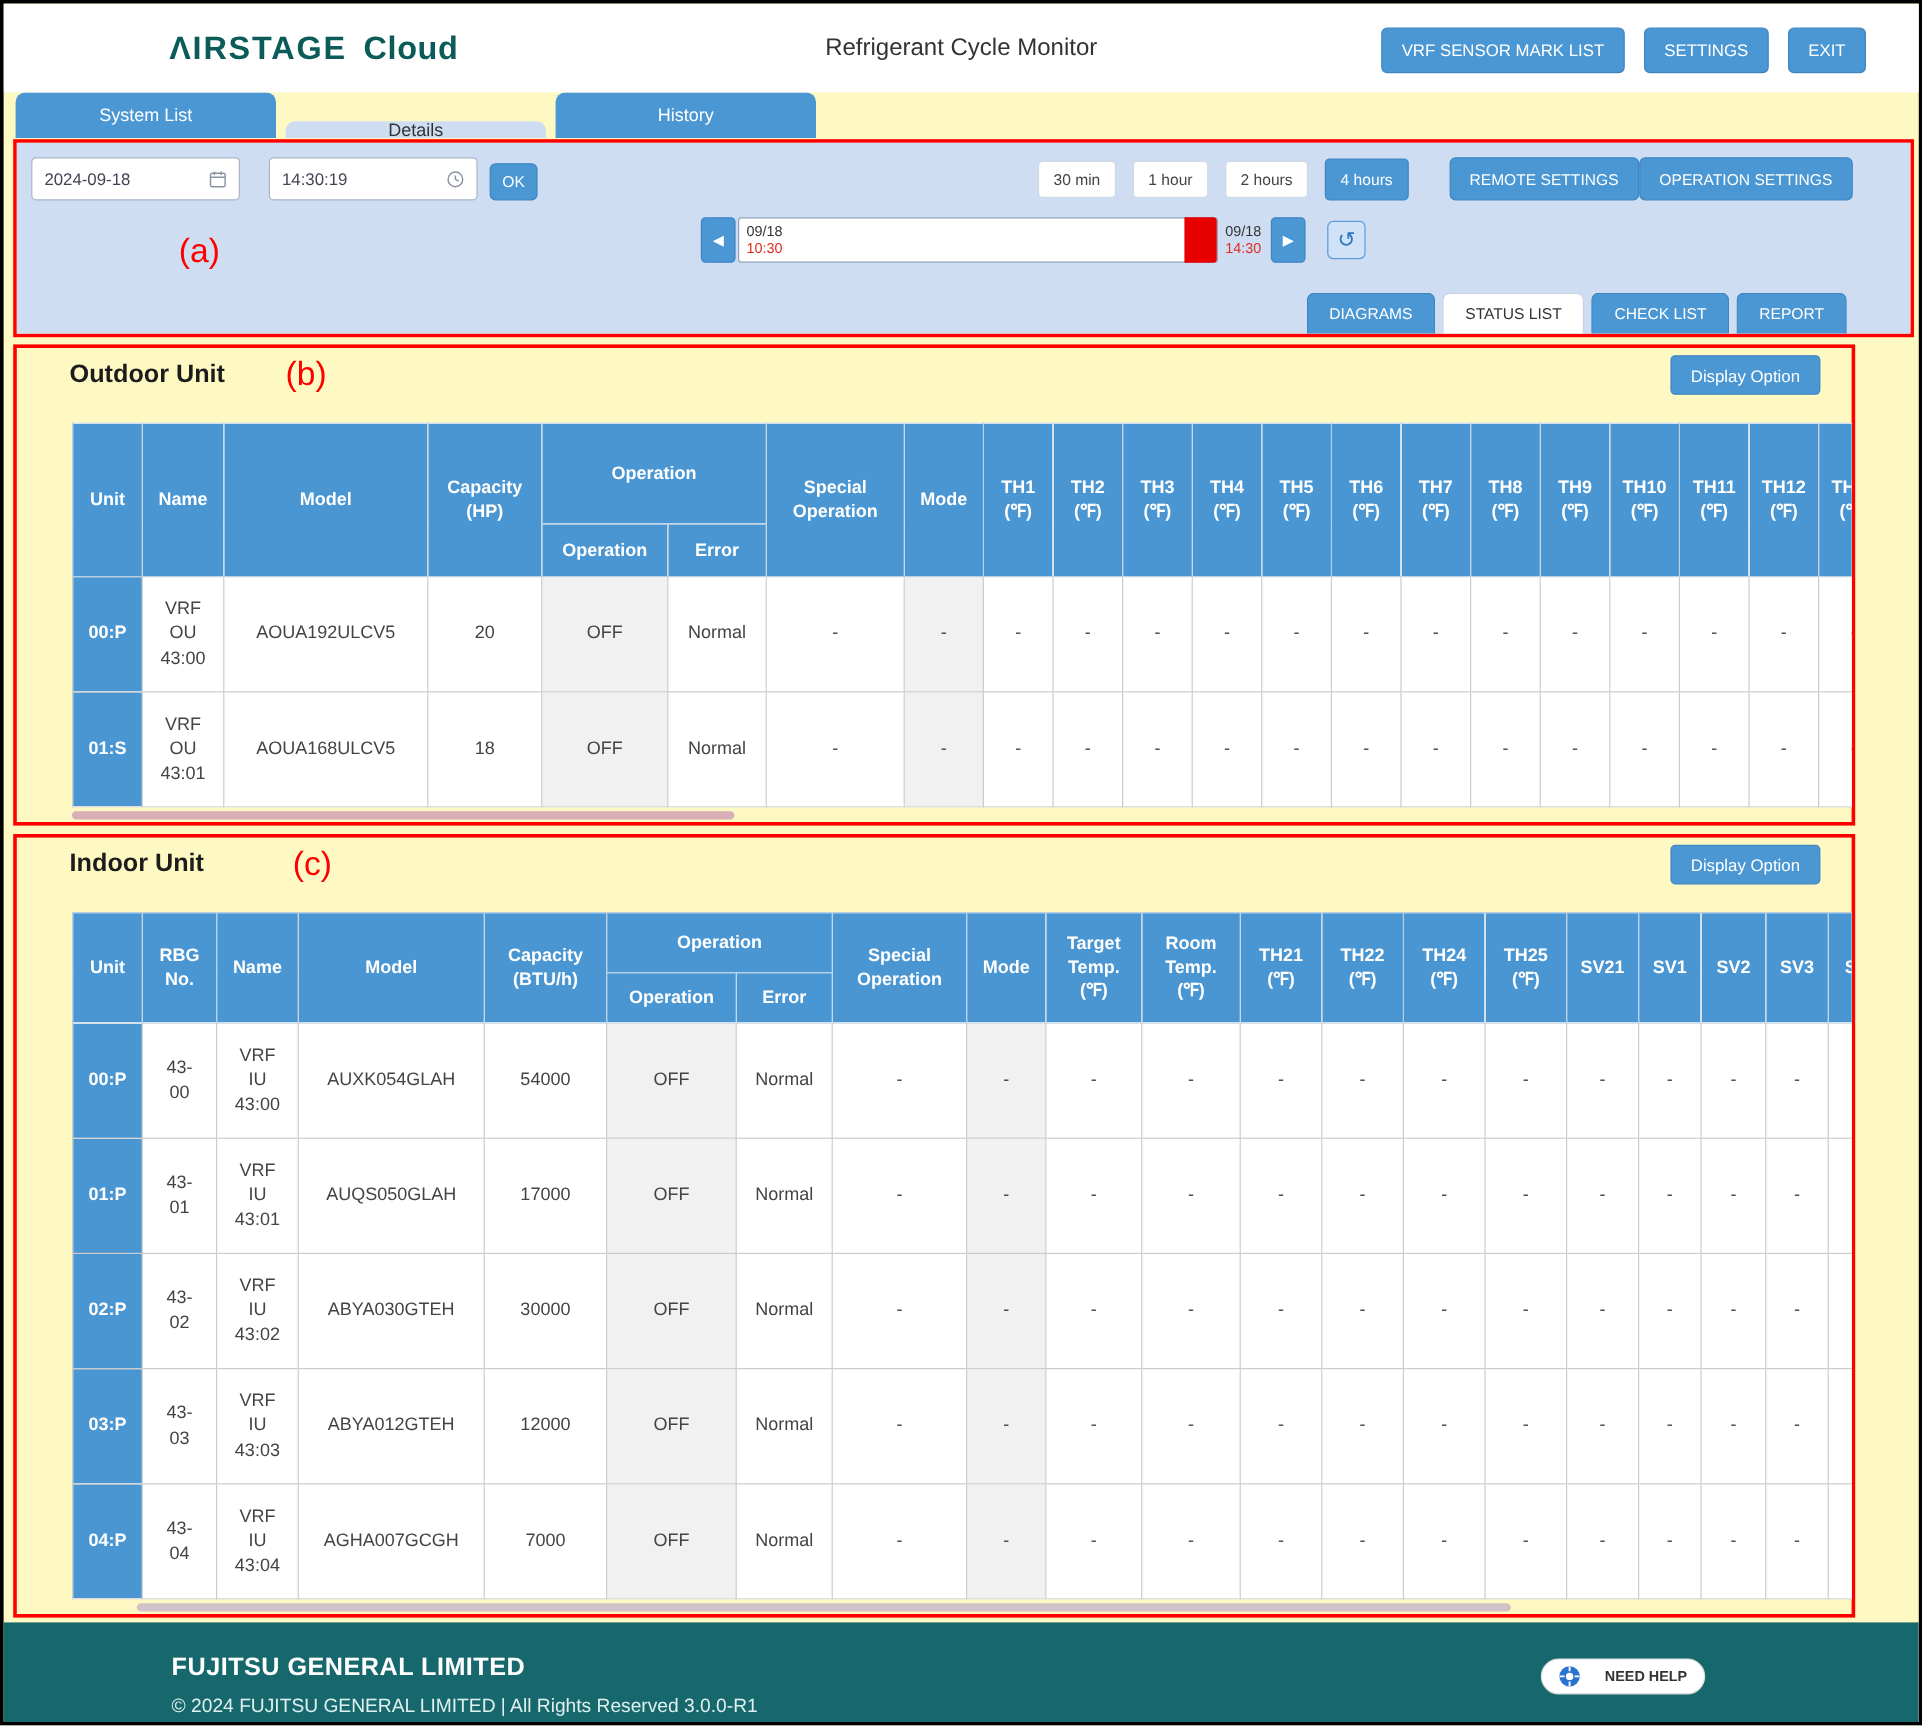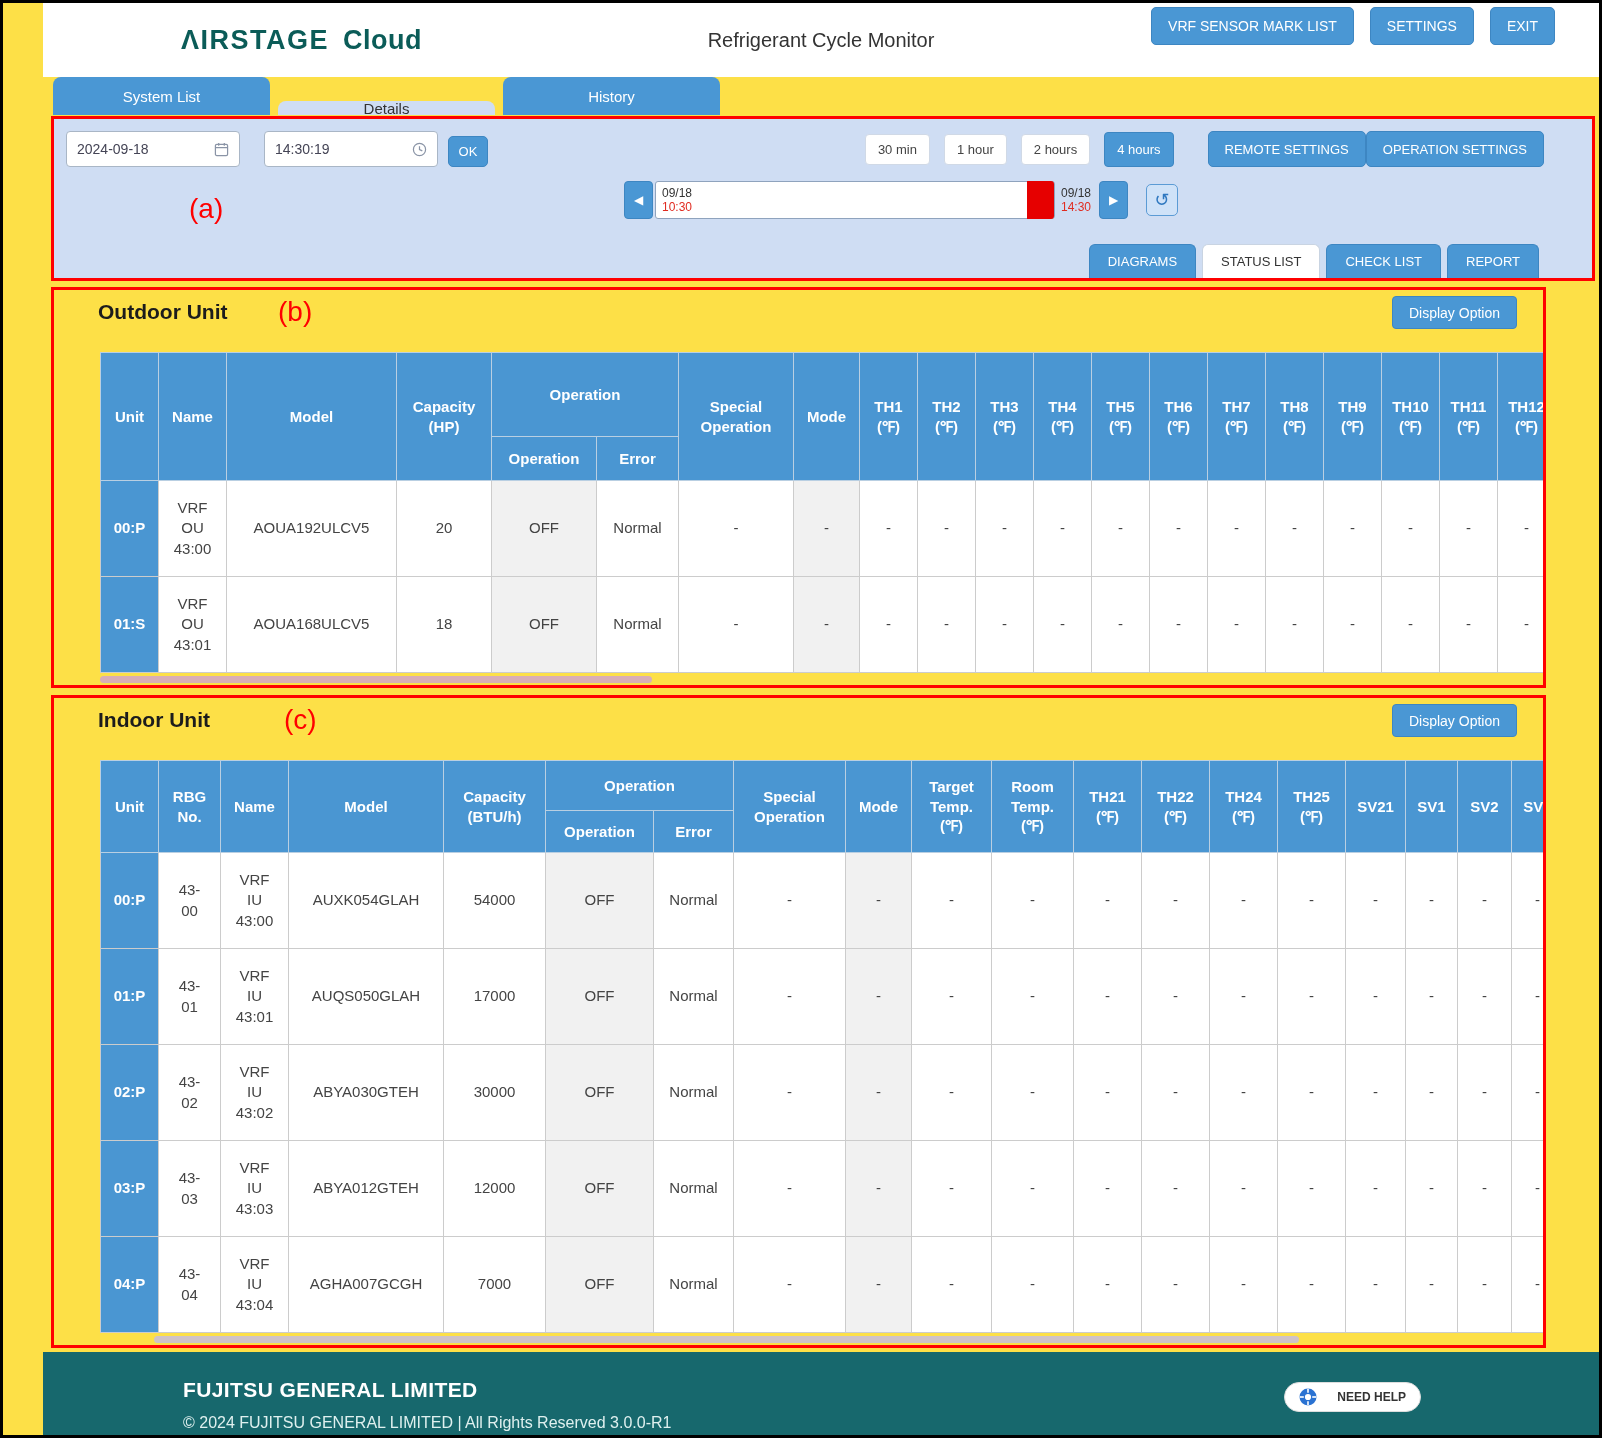--- a/index.html
+++ b/index.html
@@ -1,25 +1,25 @@
 <!DOCTYPE html>
 <html><head>
 <meta charset="utf-8">
 <style>
   html,body{margin:0;padding:0;background:#ffffff;}
   body{font-family:"Liberation Sans",sans-serif;}
-  .page{width:1602px;height:1438px;box-sizing:border-box;border:3px solid #000;background:#fde047;
-        display:flex;flex-direction:column;overflow:hidden;position:relative;padding-left:40px;}
+  .page{width:1602px;height:1438px;box-sizing:border-box;border:3px solid #000;background:#fef9c3;
+        display:flex;flex-direction:column;overflow:hidden;position:relative;}
 
   
   .topbar{height:74px;position:relative;flex:0 0 auto;background:#fff;}
   .logo{position:absolute;left:138px;top:22px;font-size:27px;font-weight:bold;color:#0b5c58;letter-spacing:1.5px;white-space:nowrap;}
   .logo .cloud{margin-left:14px;letter-spacing:0.5px;}
   .page-title{position:absolute;left:50%;transform:translateX(-50%);top:26px;font-size:20px;color:#333;white-space:nowrap;}
-  .topbar-buttons{position:absolute;right:44px;top:4px;display:flex;gap:16px;}
+  .topbar-buttons{position:absolute;right:44px;top:20px;display:flex;gap:16px;}
   .btn{background:#4a97d4;color:#fff;border:1px solid #3d86c2;border-radius:5px;font-family:inherit;
        font-size:14px;padding:0 16px;height:38px;display:inline-flex;align-items:center;justify-content:center;
        cursor:pointer;white-space:nowrap;}
   .btn.sm{height:36px;font-size:13px;}
 
   
   .main-tabs{display:flex;gap:8px;padding-left:10px;flex:0 0 auto;height:38px;}
   .main-tab{width:217px;display:flex;align-items:center;justify-content:center;font-size:15px;
             border-radius:8px 8px 0 0;background:#4a97d4;color:#fff;cursor:pointer;}
   .main-tab.active{background:#cfddf3;color:#333;margin-top:24px;}

